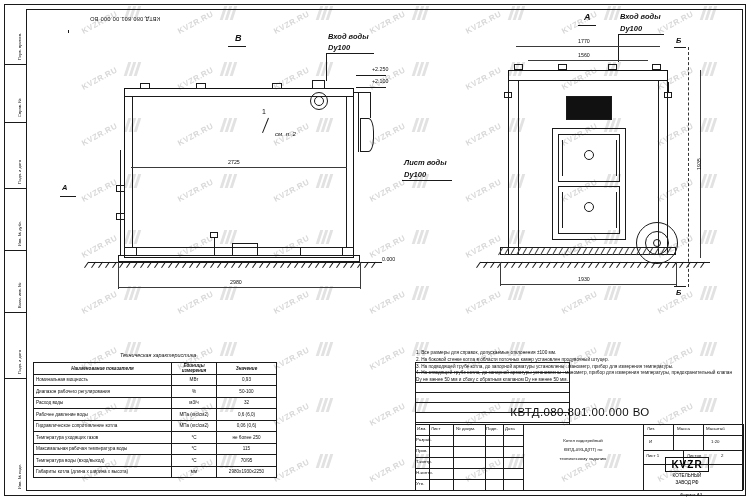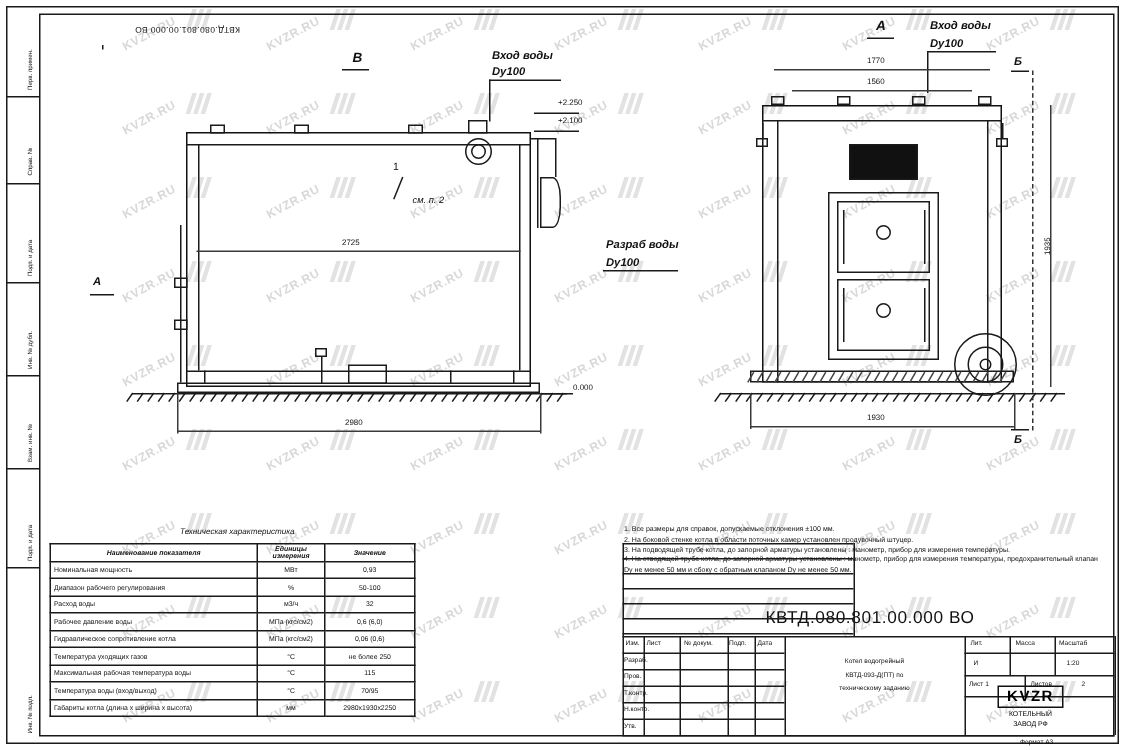--- a/index.html
+++ b/index.html
@@ -682,21 +682,21 @@
   <div class="ln h1" style="left:674px;top:47px;width:12px;"></div>
   <div class="lbl-b" style="left:676px;top:288px;">Б</div>
   <div class="ln h1" style="left:674px;top:286px;width:12px;"></div>
   <div class="vdash" style="left:688px;top:47px;height:240px;"></div>
 
   <div class="lbl-b" style="left:620px;top:12px;">Вход воды</div>
   <div class="lbl-b" style="left:620px;top:24px;">Dу100</div>
   <div class="ln h1" style="left:618px;top:34px;width:46px;"></div>
   <div class="ln v1" style="left:618px;top:34px;height:28px;"></div>
 
-  <div class="lbl-b" style="left:404px;top:158px;">Разраб воды</div>
+  <div class="lbl-b" style="left:404px;top:158px;">Лист воды</div>
   <div class="lbl-b" style="left:404px;top:170px;">Dу100</div>
   <div class="ln h1" style="left:402px;top:180px;width:50px;"></div>
 
   <div class="ln h1 thin" style="left:516px;top:46px;width:144px;"></div>
   <div class="dim" style="left:578px;top:38px;">1770</div>
   <div class="ln h1 thin" style="left:528px;top:60px;width:120px;"></div>
   <div class="dim" style="left:578px;top:52px;">1560</div>
   <div class="ln h1 thin" style="left:500px;top:284px;width:176px;"></div>
   <div class="ln v1 thin" style="left:500px;top:262px;height:24px;"></div>
   <div class="ln v1 thin" style="left:676px;top:262px;height:24px;"></div>

